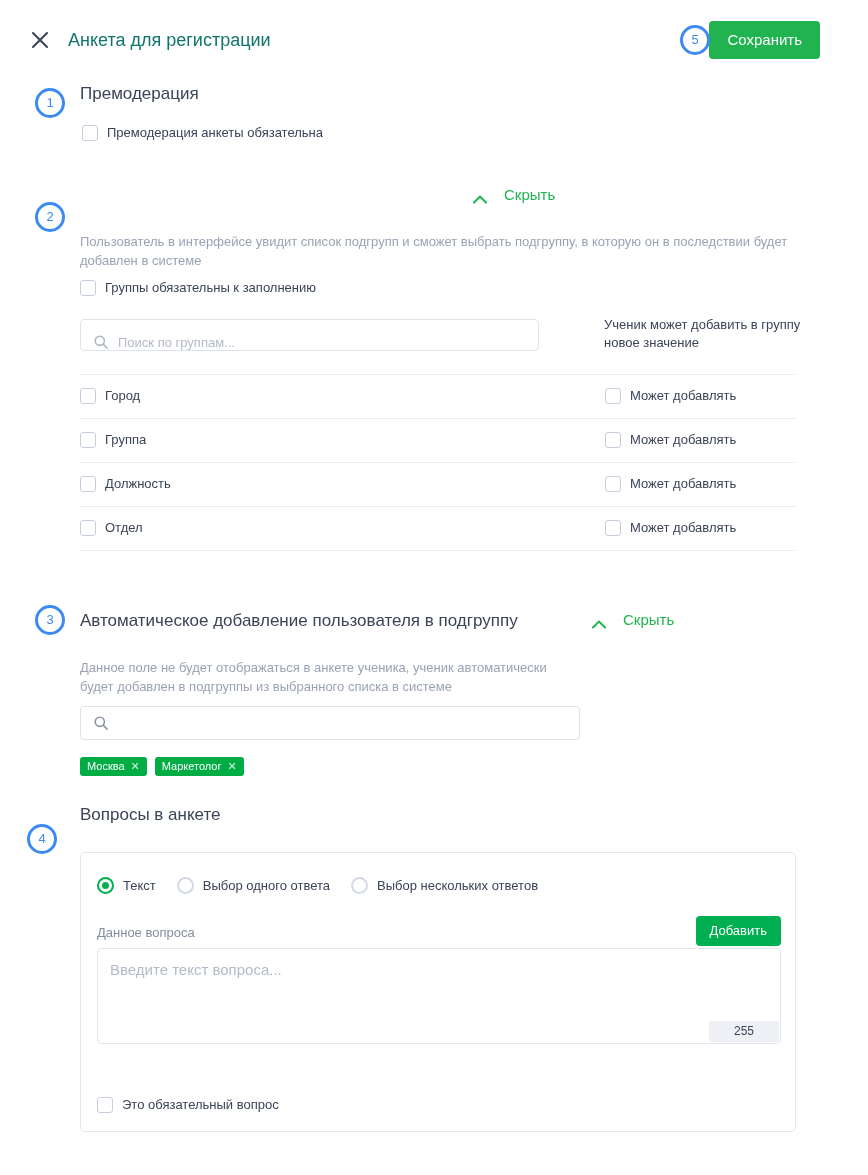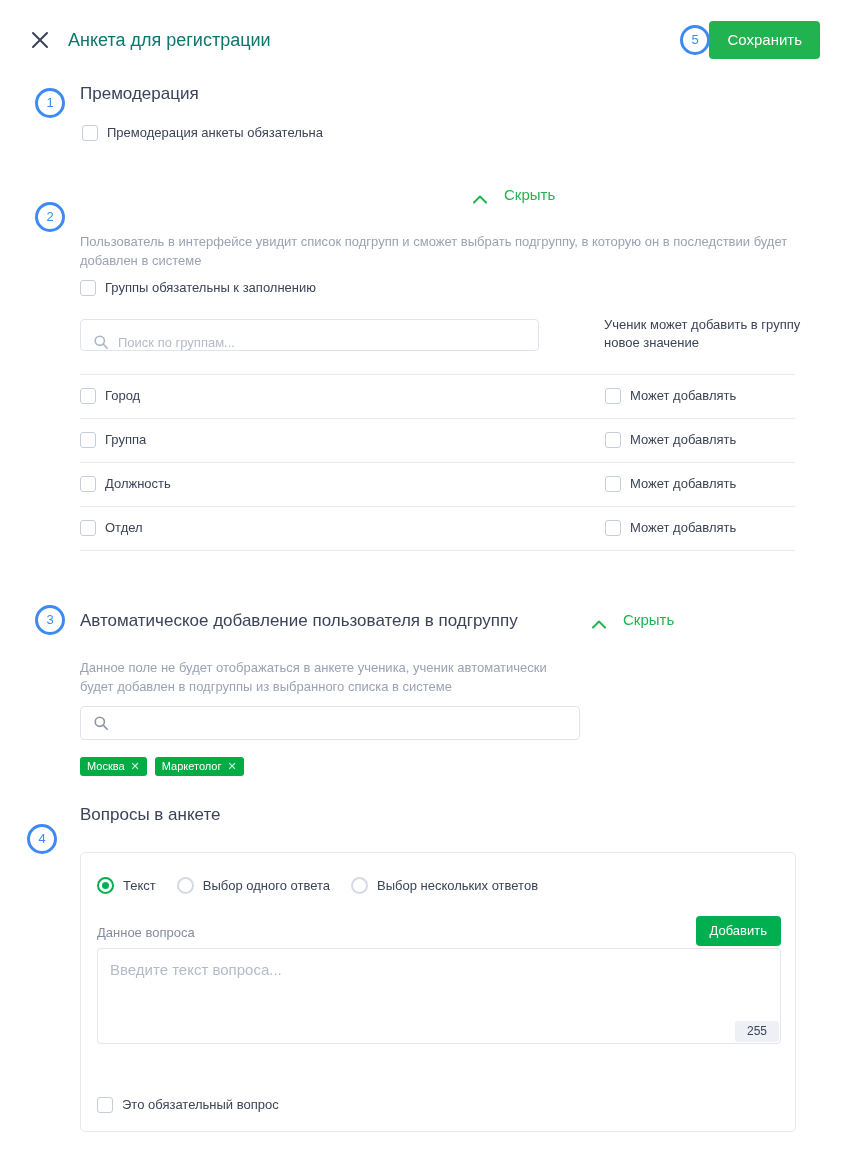--- a/index.html
+++ b/index.html
@@ -307,21 +307,21 @@
     left: 12px; top: 11px;
     font-size: 15px;
     line-height: 20px;
     color: #b3bac8;
   }
   .counter {
     position: absolute;
     right: 1px; bottom: 1px;
     background: #eef0f5;
     border-radius: 3px;
-    padding: 3px 12px;
+    padding: 3px 25px;
     font-size: 12px;
     line-height: 15px;
     color: #3b4357;
   }
   .required-row {
     position: absolute;
     left: 16px; top: 244px;
     display: flex;
     align-items: center;
     gap: 9px;

